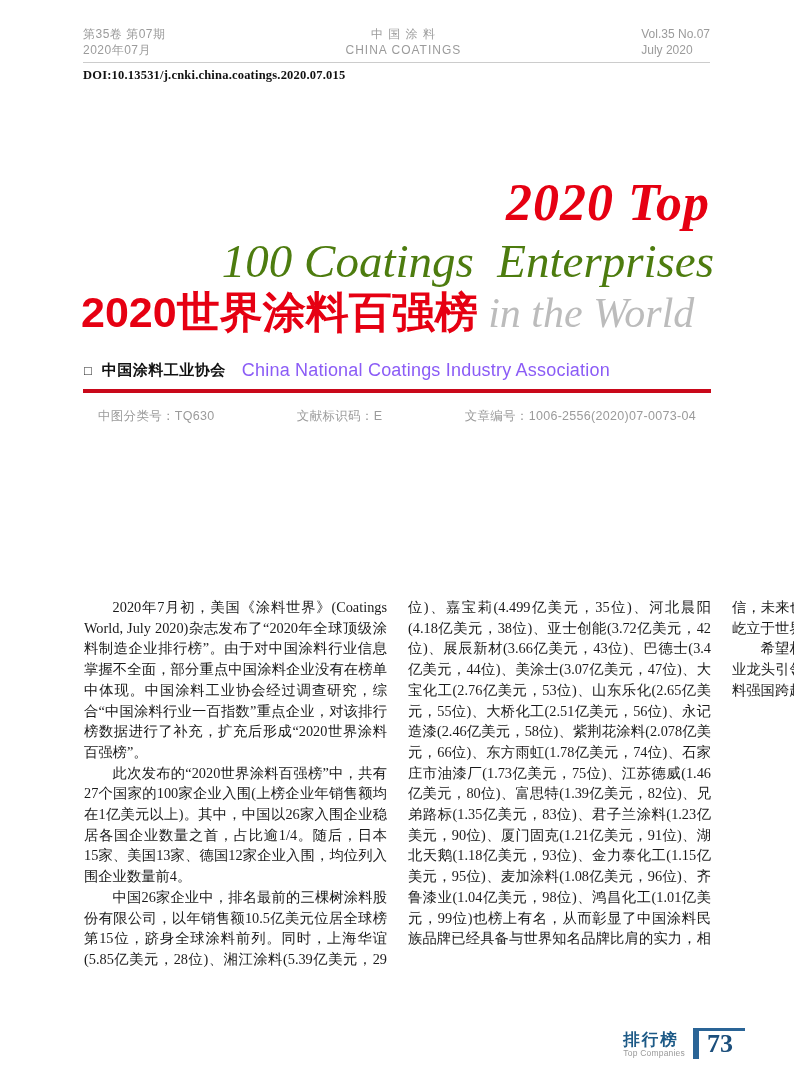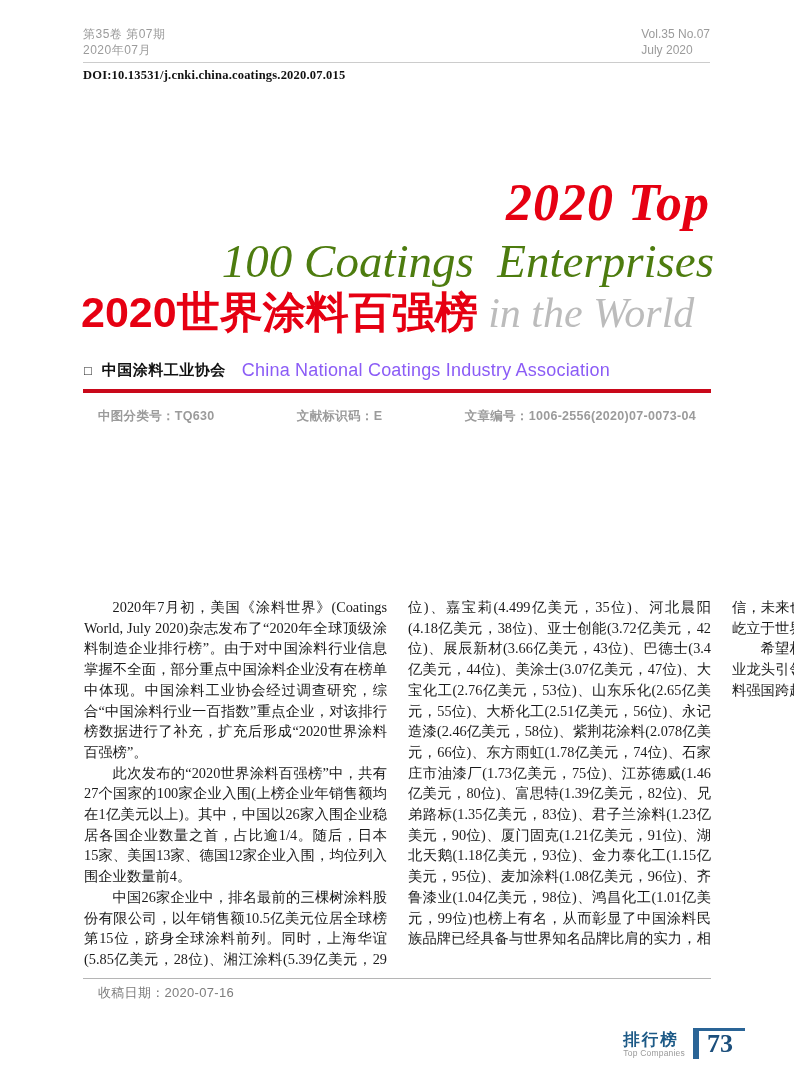--- a/index.html
+++ b/index.html
@@ -65,21 +65,21 @@
     position:absolute; top:389px; left:83px; width:628px; height:4px;
     background:#c9081a;
   }
 
   
   .meta {
     position:absolute; top:408px; left:83px; width:628px;
     display:flex; justify-content:space-between;
     padding:0 15px;
     font-family:"Liberation Sans","DejaVu Sans",sans-serif;
-    font-size:12.5px; color:#9b9b9b; letter-spacing:0.3px;font-weight:bold;
+    font-size:12.5px; color:#9b9b9b; letter-spacing:0.3px;
   }
 
   
   .article {
     position:absolute; top:597px; left:84px; width:627px; height:380px;
     column-count:2; column-gap:21px; column-fill:auto;
     font-size:14.3px; line-height:20.7px; text-align:justify;
     color:#1a1a1a;
   }
   .article p { text-indent:2em; }
@@ -117,20 +117,24 @@
 <body>
 
 <div class="page">
 
   <div class="hdr">
     <div class="hdr-row">
       <div class="hdr-left">
         <div>第35卷 第07期</div>
         <div>2020年07月</div>
       </div>
+      <div class="hdr-mid">
+        <div>中 国 涂 料</div>
+        <div>CHINA COATINGS</div>
+      </div>
       <div class="hdr-right">
         <div>Vol.35 No.07</div>
         <div>July 2020</div>
       </div>
     </div>
     <div class="hdr-doi">DOI:10.13531/j.cnki.china.coatings.2020.07.015</div>
   </div>
 
   <div class="title-top">2020 Top</div>
   <div class="title-mid">100 Coatings  Enterprises</div>
@@ -153,21 +157,20 @@
     <span>文章编号：1006-2556(2020)07-0073-04</span>
   </div>
 
   <div class="article">
     <p>2020年7月初，美国《涂料世界》(Coatings World, July 2020)杂志发布了“2020年全球顶级涂料制造企业排行榜”。由于对中国涂料行业信息掌握不全面，部分重点中国涂料企业没有在榜单中体现。中国涂料工业协会经过调查研究，综合“中国涂料行业一百指数”重点企业，对该排行榜数据进行了补充，扩充后形成“2020世界涂料百强榜”。</p>
     <p>此次发布的“2020世界涂料百强榜”中，共有27个国家的100家企业入围(上榜企业年销售额均在1亿美元以上)。其中，中国以26家入围企业稳居各国企业数量之首，占比逾1/4。随后，日本15家、美国13家、德国12家企业入围，均位列入围企业数量前4。</p>
     <p>中国26家企业中，排名最前的三棵树涂料股份有限公司，以年销售额10.5亿美元位居全球榜第15位，跻身全球涂料前列。同时，上海华谊(5.85亿美元，28位)、湘江涂料(5.39亿美元，29位)、嘉宝莉(4.499亿美元，35位)、河北晨阳(4.18亿美元，38位)、亚士创能(3.72亿美元，42位)、展辰新材(3.66亿美元，43位)、巴德士(3.4亿美元，44位)、美涂士(3.07亿美元，47位)、大宝化工(2.76亿美元，53位)、山东乐化(2.65亿美元，55位)、大桥化工(2.51亿美元，56位)、永记造漆(2.46亿美元，58位)、紫荆花涂料(2.078亿美元，66位)、东方雨虹(1.78亿美元，74位)、石家庄市油漆厂(1.73亿美元，75位)、江苏德威(1.46亿美元，80位)、富思特(1.39亿美元，82位)、兄弟路标(1.35亿美元，83位)、君子兰涂料(1.23亿美元，90位)、厦门固克(1.21亿美元，91位)、湖北天鹅(1.18亿美元，93位)、金力泰化工(1.15亿美元，95位)、麦加涂料(1.08亿美元，96位)、齐鲁漆业(1.04亿美元，98位)、鸿昌化工(1.01亿美元，99位)也榜上有名，从而彰显了中国涂料民族品牌已经具备与世界知名品牌比肩的实力，相信，未来也将会有越来越多的中国民族涂料企业屹立于世界涂料之林！</p>
     <p>希望相关重点中国涂料行业企业继续发挥行业龙头引领作用，逐步成长为中国涂料大国向涂料强国跨越的中流砥柱！</p>
   </div>
 
-  <div class="footnote">收稿日期：2020-07-16</div>
 
   <div class="page-marker">
     <div class="marker-labels">
       <div class="marker-cn">排行榜</div>
       <div class="marker-en">Top Companies</div>
     </div>
     <div class="marker-pagebox">
       <span class="marker-pagenum">73</span>
     </div>
   </div>

